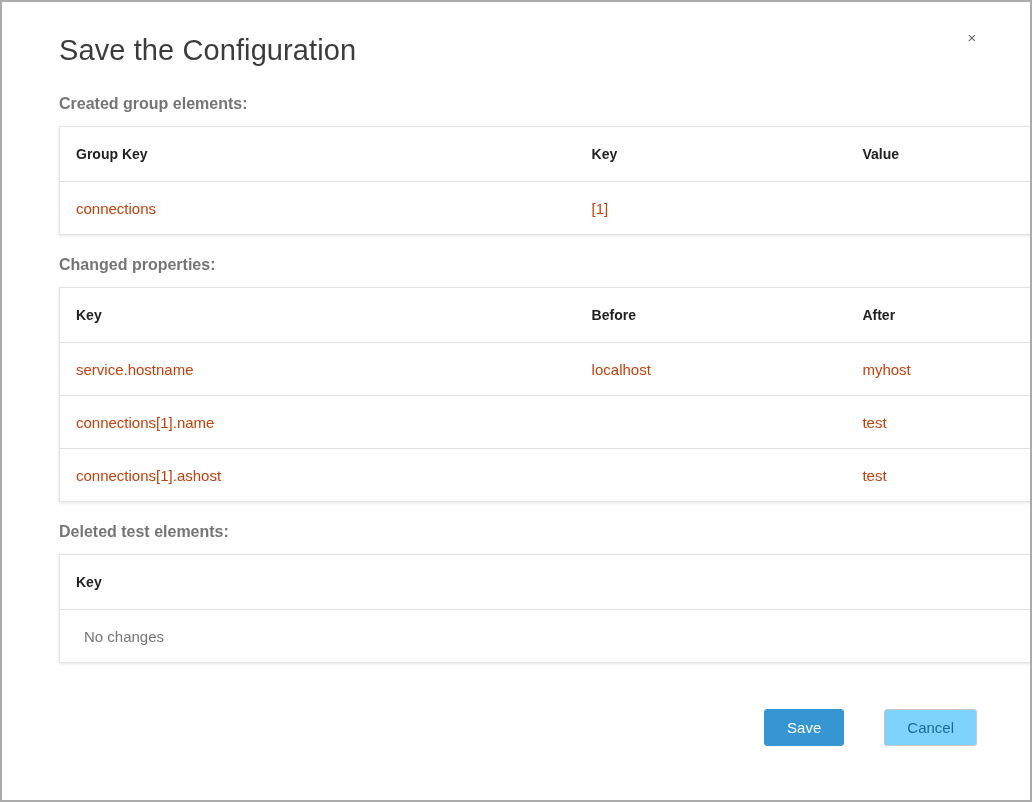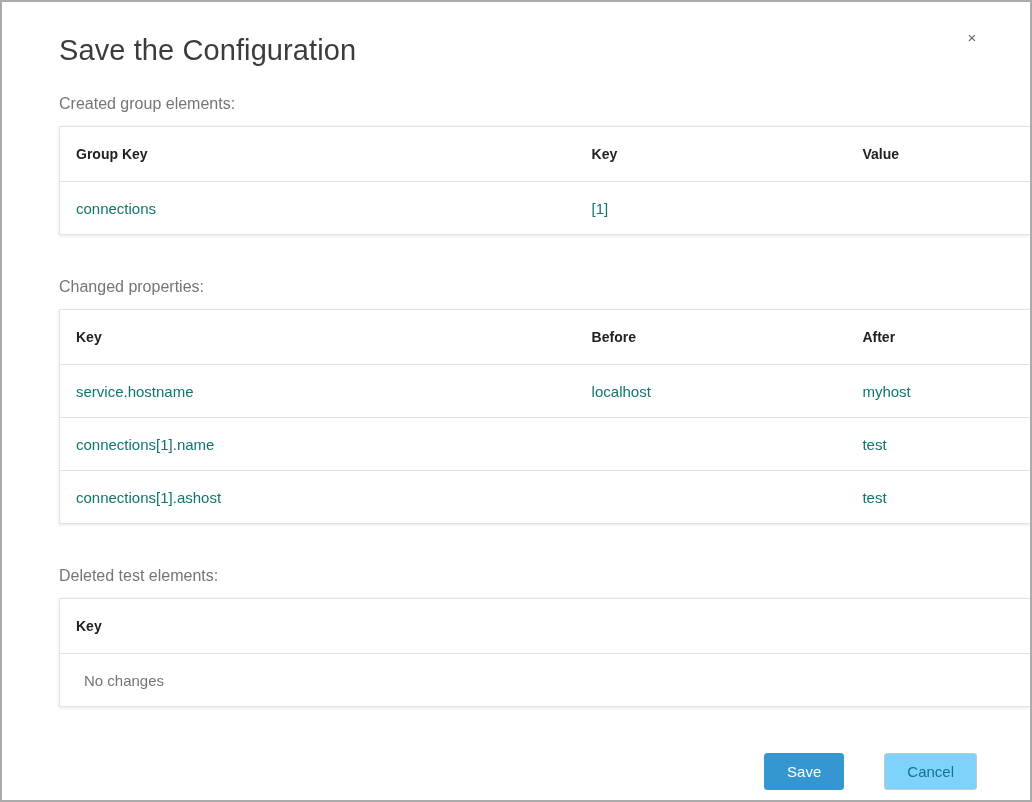--- a/index.html
+++ b/index.html
@@ -28,42 +28,42 @@
     line-height:16px;
     width:16px; height:16px;
     text-align:center;
     user-select:none;
   }
   .section-label {
     font-size:16px;
     color:#757575;
     margin-top:28px;
     margin-bottom:13px;
-    font-weight:400;
+    font-weight:700;
   }
-  .section-label.gap-lg { margin-top:43px; }
+  .section-label.gap-lg { margin-top:21px; }
   table.tbl {
     width:1023px;
     border-collapse:collapse;
     border:1px solid #e3e3e3;
     box-shadow:0 1px 3px rgba(0,0,0,0.10);
     background:#ffffff;
   }
   table.tbl th {
     text-align:left;
     font-size:14px;
     font-weight:700;
     color:#212121;
     height:54px;
     padding:0 8px 0 16px;
     border-bottom:1px solid #e0e0e0;
   }
   table.tbl td {
     font-size:15px;
-    color:#0f766e;
+    color:#c2410c;
     height:52px;
     padding:0 8px 0 16px;
     border-bottom:1px solid #e0e0e0;
   }
   table.tbl tbody tr:last-child td { border-bottom:none; }
   table.tbl td.empty-cell {
     color:#757575;
     padding-left:24px;
   }
   .btn-row {

